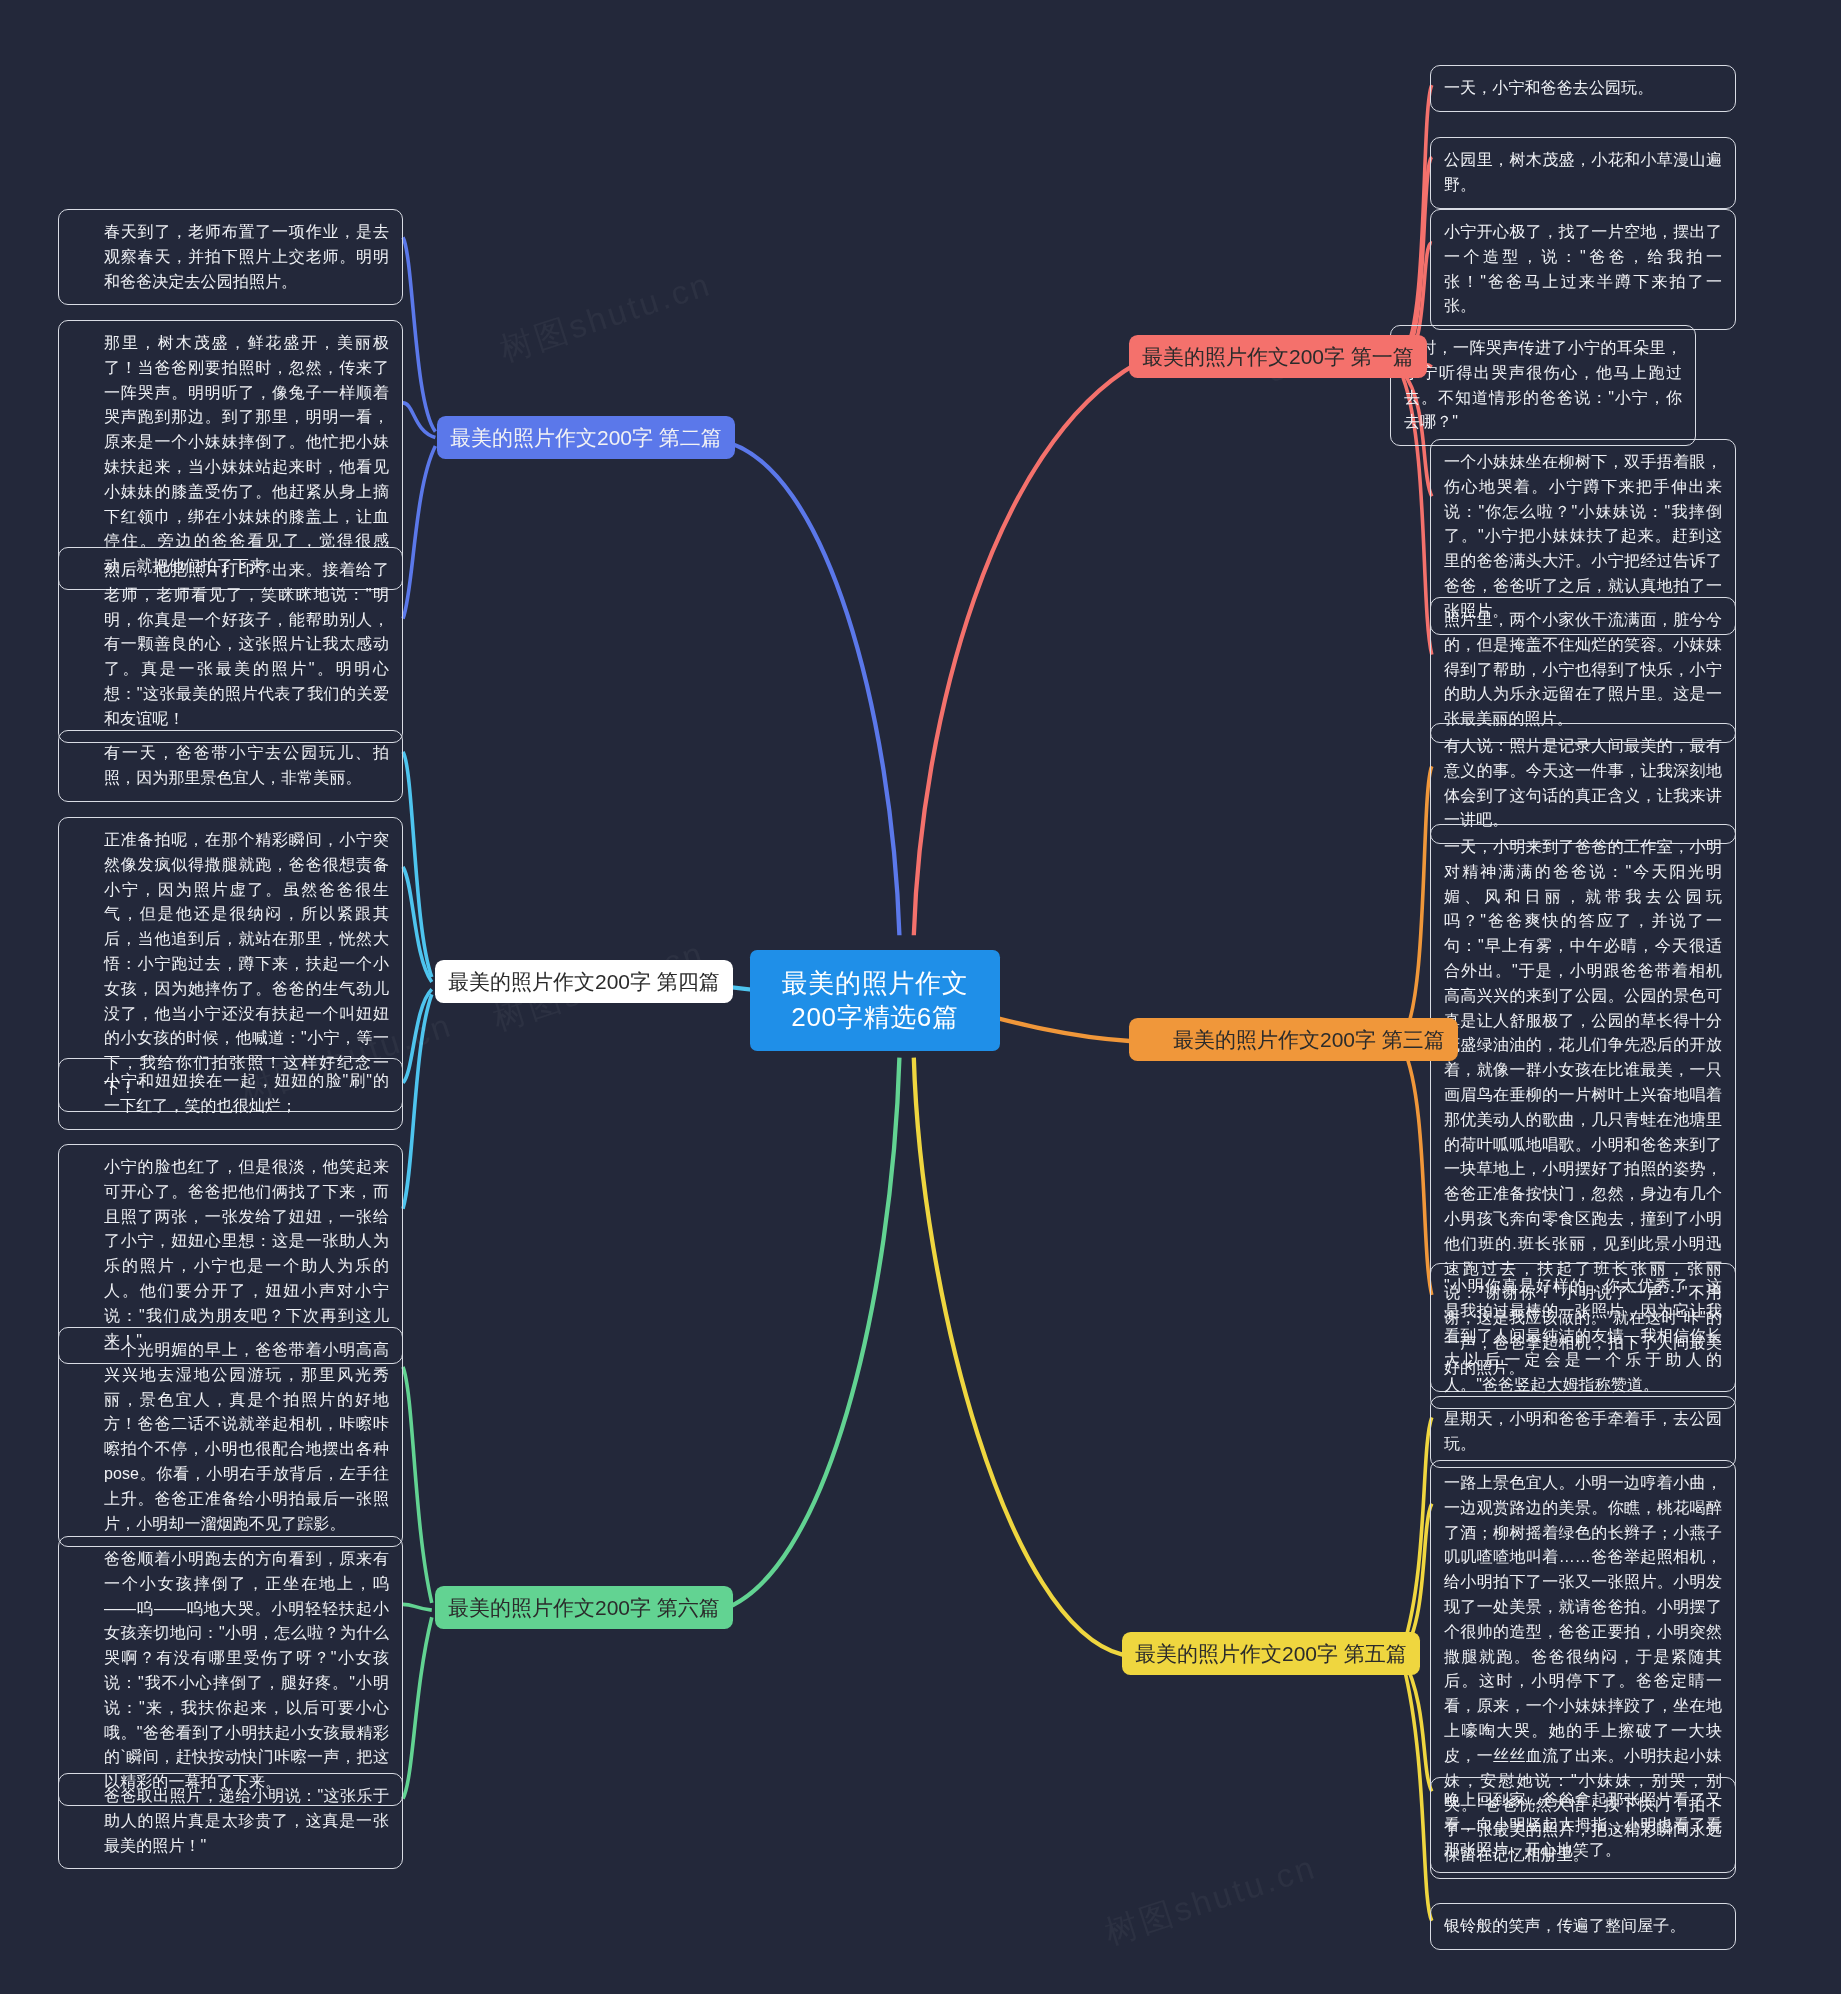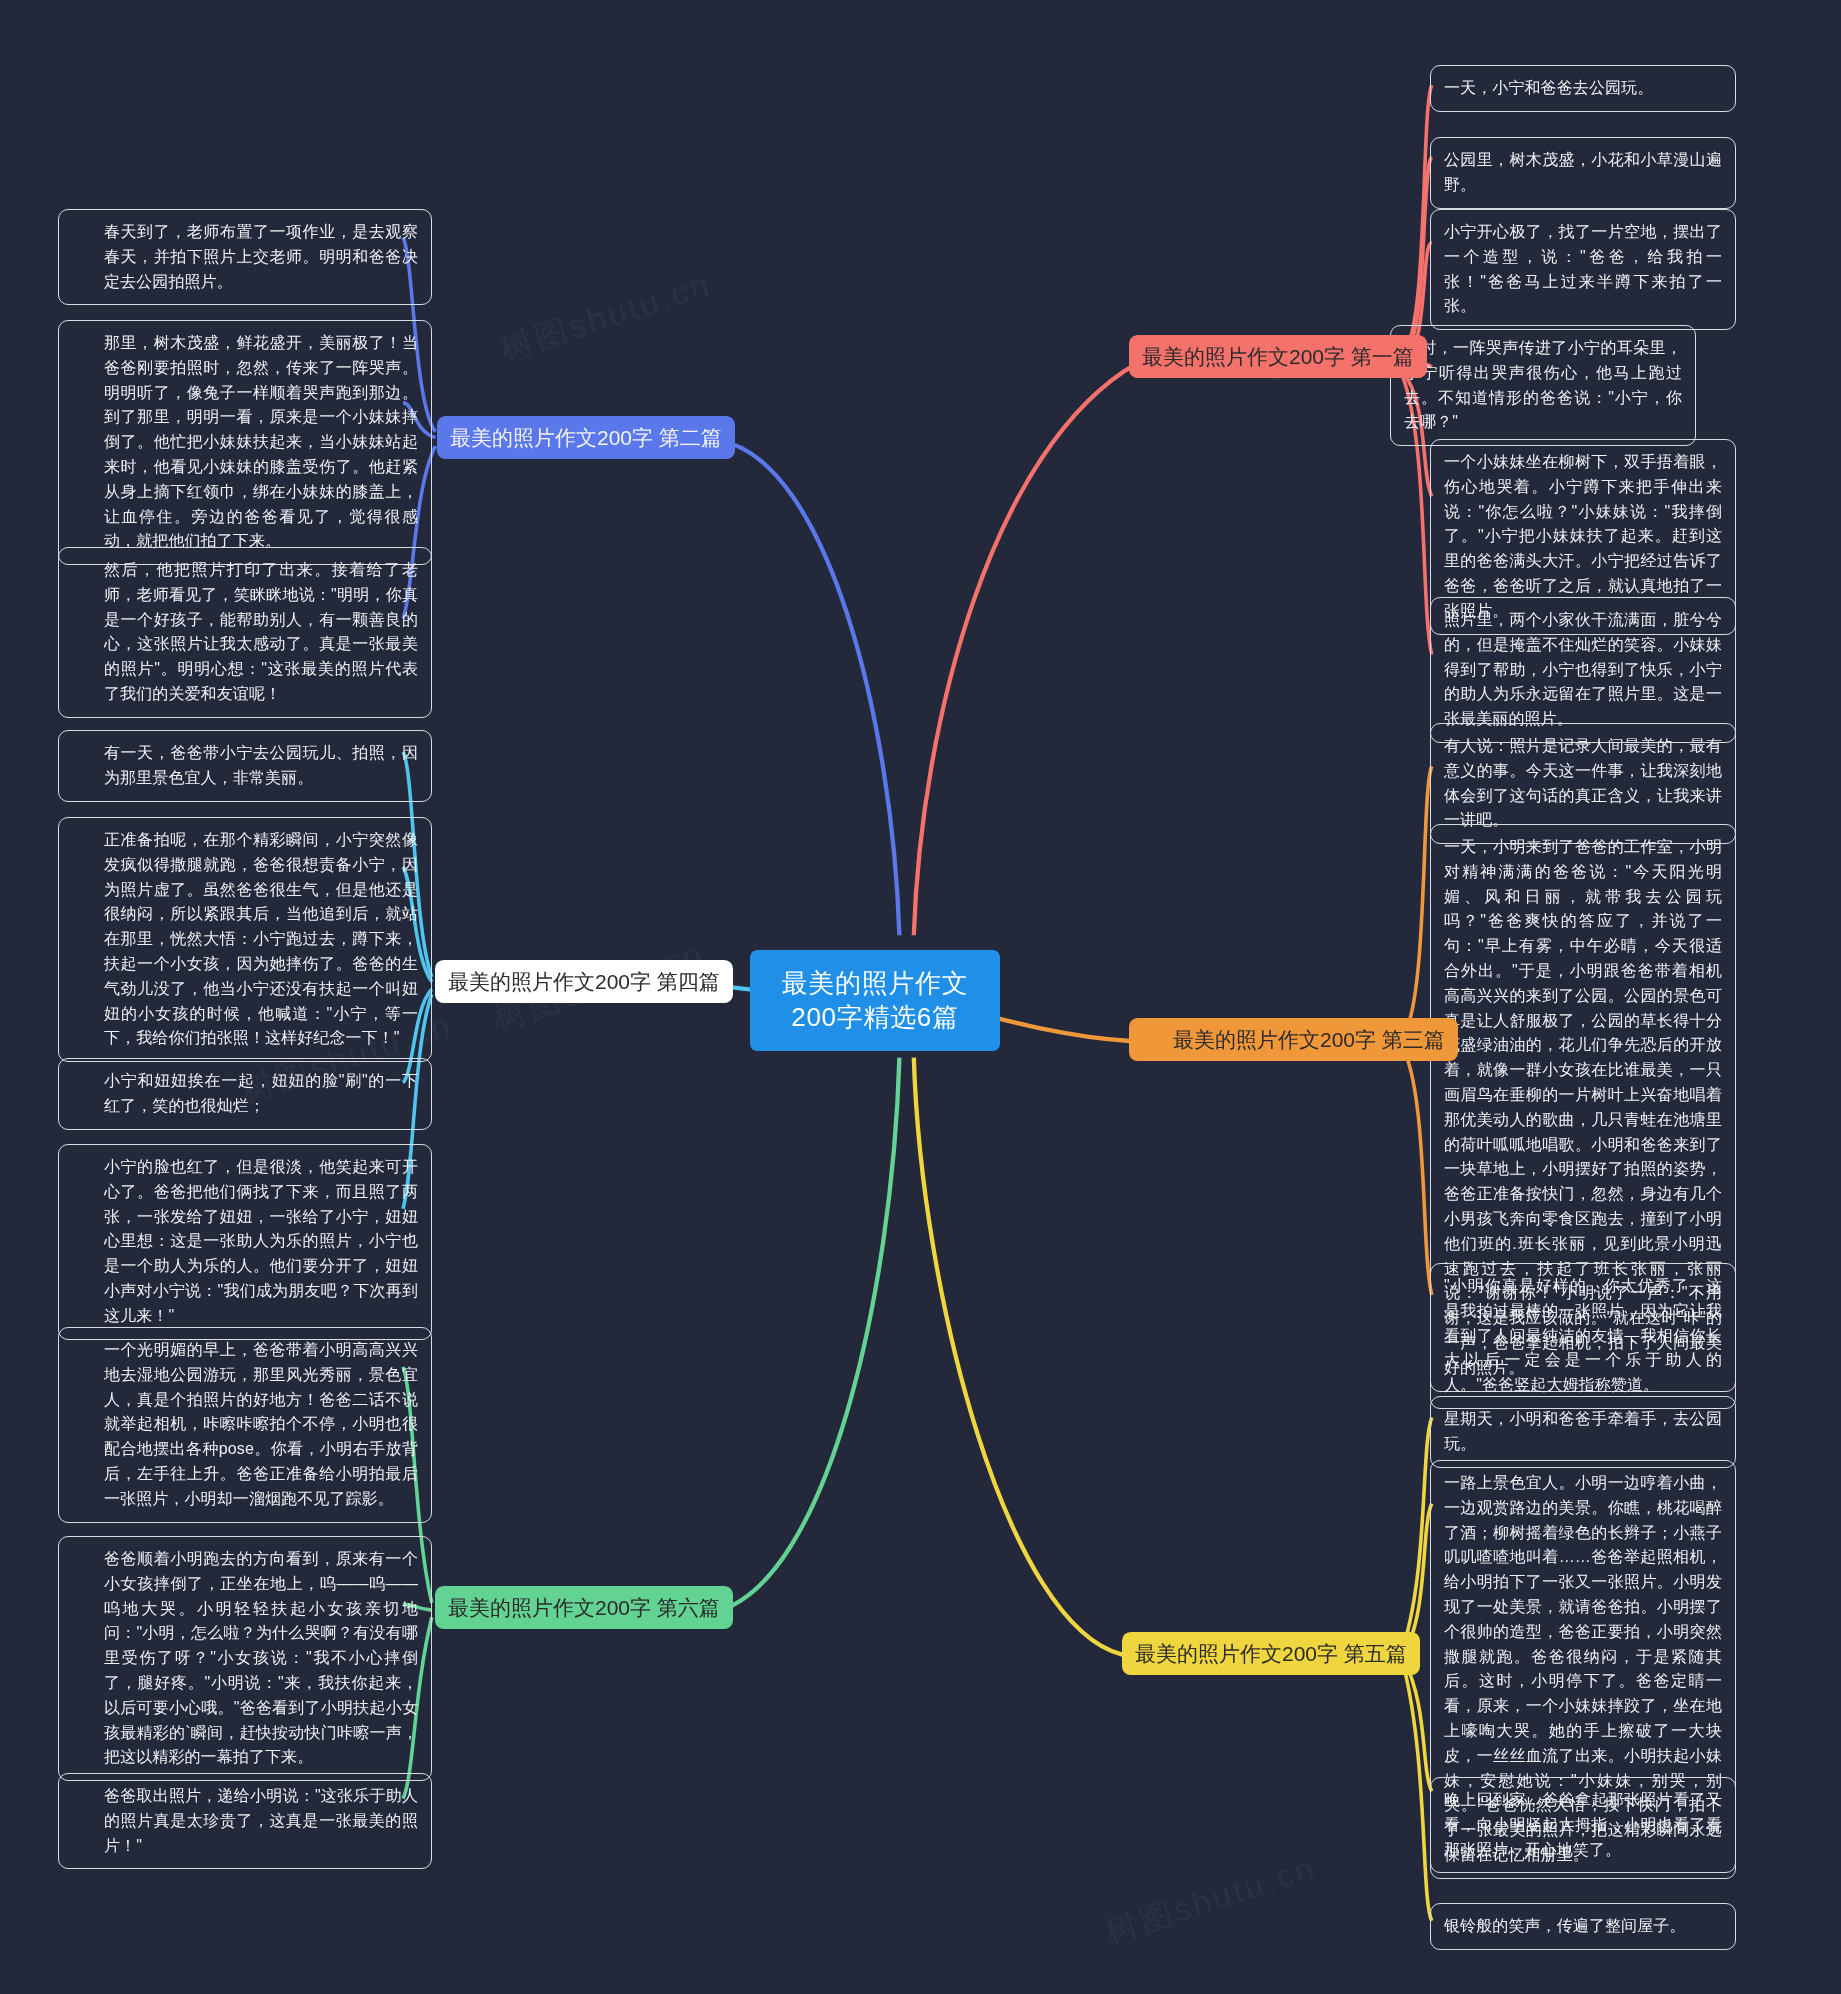--- a/index.html
+++ b/index.html
@@ -73,21 +73,21 @@
     background: transparent;
     color: #f0f2f6;
     font-size: 16px;
     line-height: 1.55;
     padding: 10px 13px;
     z-index: 4;
     letter-spacing: 0.1px;
     text-align: justify;
   }
   .leaf-r { width: 306px; }
-  .leaf-l { width: 374px; padding-left: 45px; }
+  .leaf-l { width: 345px; padding-left: 45px; }
 </style>
 </head>
 <body>
 
 <div id="canvas">
 
   <svg id="wires" viewBox="0 0 2560 2773">
 
     <path d="M1270,1300 C1280,1000 1380,620 1580,505" stroke="#f4716c" stroke-width="6" fill="none"></path>
 

